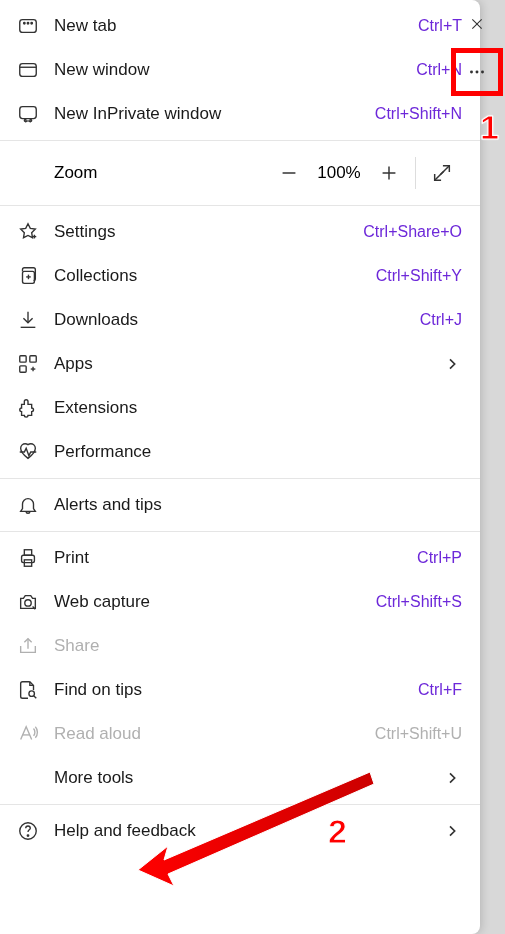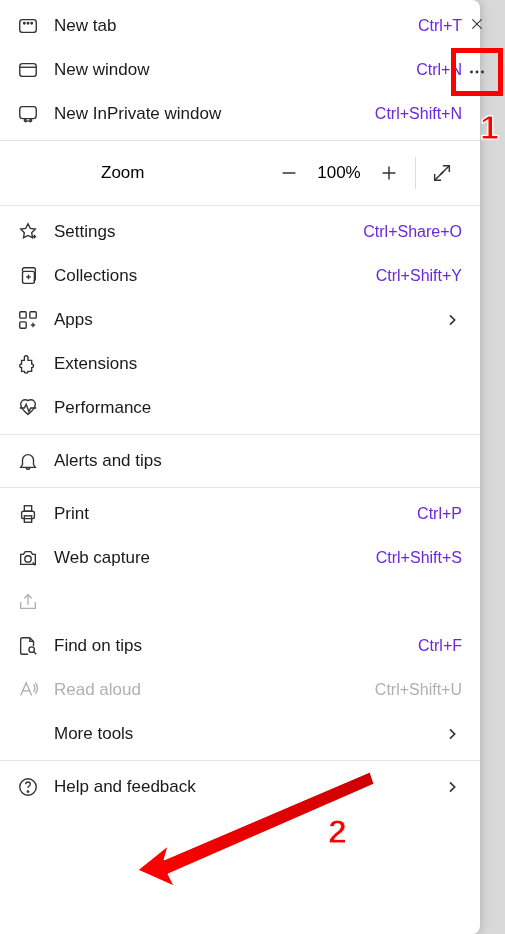--- a/index.html
+++ b/index.html
@@ -62,21 +62,20 @@
     .sep {
       height: 1px;
       background: #e5e5e5;
       margin: 4px 0;
     }
     .zoom-row {
       display: flex;
       align-items: center;
       height: 56px;
       padding: 0 18px 0 16px;
-      margin-left: 47px;
     }
     .zoom-row .zlabel {
       margin-left: 38px;
       font-size: 17px;
       flex: 1;
     }
     .zoom-btn {
       width: 40px;
       height: 40px;
       display: flex;
@@ -235,20 +234,31 @@
           <path d="M6 7V5a2 2 0 012-2h10a2 2 0 012 2v10a2 2 0 01-2 2"></path>
           <line x1="10" y1="13" x2="15" y2="13"></line>
           <line x1="12.5" y1="10.5" x2="12.5" y2="15.5"></line>
         </svg>
     </span>
     <span class="label">Collections</span>
     <span class="shortcut">Ctrl+Shift+Y</span>
   </div>
 
 
+  <div class="menu-item">
+    <span class="icon">
+      <svg width="22" height="22" viewBox="0 0 24 24" fill="none" stroke="#333" stroke-width="1.5">
+          <line x1="12" y1="3" x2="12" y2="15"></line>
+          <polyline points="7 10 12 15 17 10"></polyline>
+          <line x1="4" y1="20" x2="20" y2="20"></line>
+        </svg>
+    </span>
+    <span class="label">Downloads</span>
+    <span class="shortcut">Ctrl+J</span>
+  </div>
 
   <div class="menu-item">
     <span class="icon">
       <svg width="22" height="22" viewBox="0 0 24 24" fill="none" stroke="#333" stroke-width="1.5">
           <rect x="3" y="3" width="7" height="7" rx="1"></rect>
           <rect x="14" y="3" width="7" height="7" rx="1"></rect>
           <rect x="3" y="14" width="7" height="7" rx="1"></rect>
           <line x1="15" y1="17.5" x2="20" y2="17.5"></line>
           <line x1="17.5" y1="15" x2="17.5" y2="20"></line>
         </svg>
@@ -319,20 +329,21 @@
   </div>
 
   <div class="menu-item disabled">
     <span class="icon">
       <svg width="22" height="22" viewBox="0 0 24 24" fill="none" stroke="#b0b0b0" stroke-width="1.5">
           <path d="M4 12v7h16v-7"></path>
           <polyline points="8 8 12 4 16 8"></polyline>
           <line x1="12" y1="4" x2="12" y2="15"></line>
         </svg>
     </span>
+    <span class="label">Share</span>
   </div>
 
   <div class="menu-item">
     <span class="icon">
       <svg width="22" height="22" viewBox="0 0 24 24" fill="none" stroke="#333" stroke-width="1.5">
           <path d="M14 3H6a2 2 0 00-2 2v14a2 2 0 002 2h6"></path>
           <path d="M14 3l4 4v5"></path>
           <path d="M14 3v4h4"></path>
           <circle cx="16" cy="16" r="3"></circle>
           <line x1="18.5" y1="18.5" x2="21" y2="21"></line>

